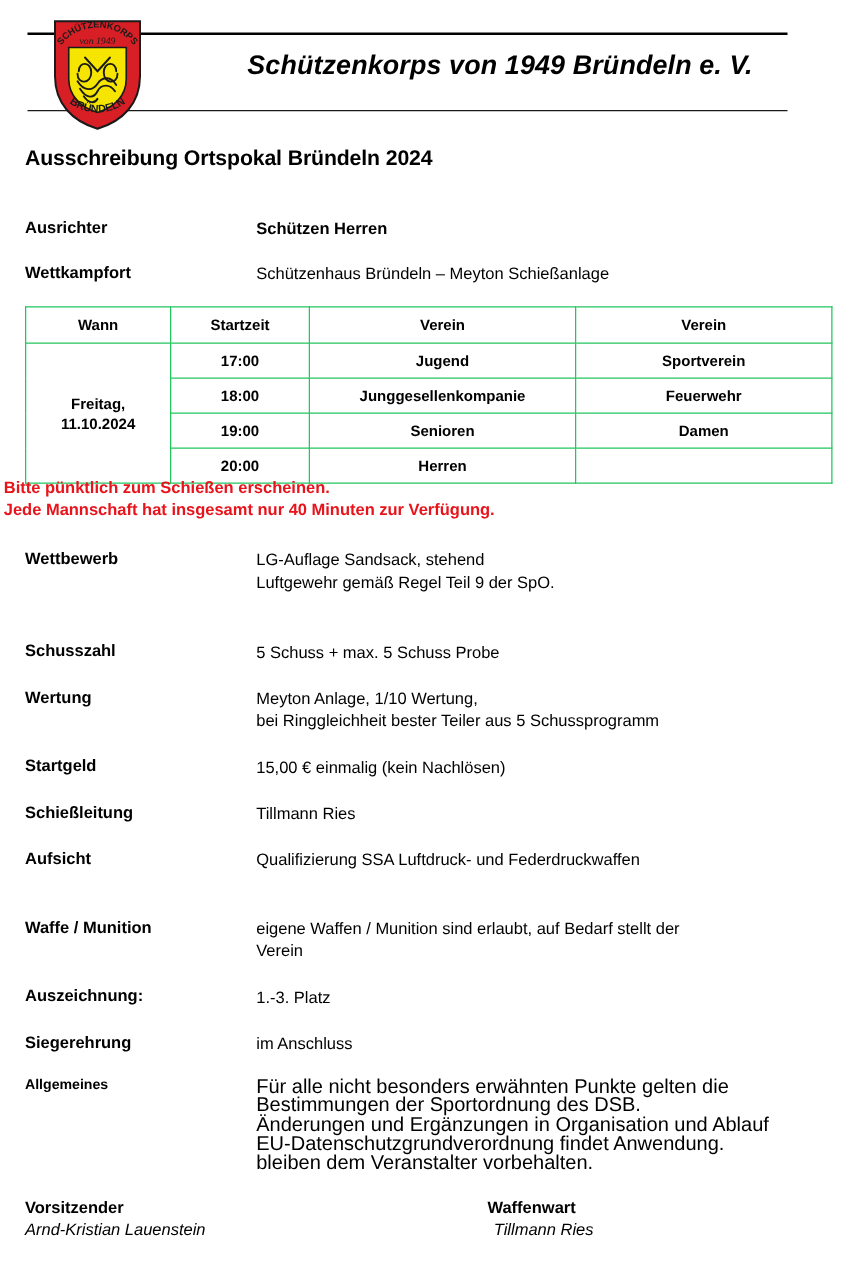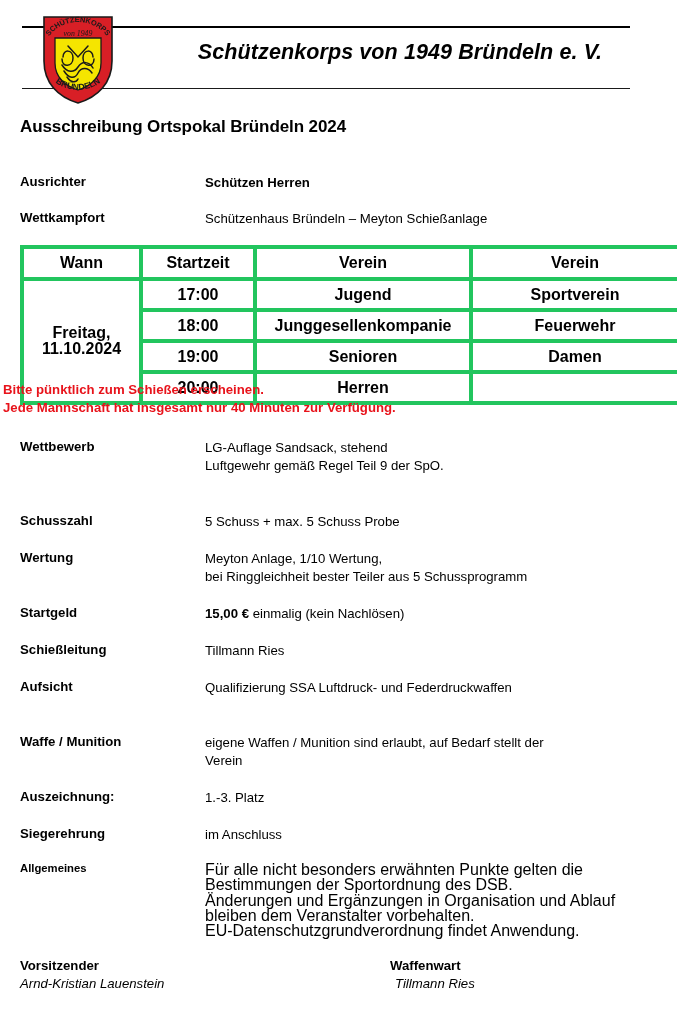--- a/index.html
+++ b/index.html
@@ -93,34 +93,34 @@
     left: 185px;
     top: 0;
     width: 450px;
     font-size: 13.2px;
     line-height: 17.5px;
   }
   .row .val.bold { font-weight: bold; }
   .row .val.small { font-size: 16px; line-height: 15.3px; }
   .row .lbl.small { font-size: 11.3px; }
   .val .line { display: block; white-space: nowrap; }
-  .val .amount { font-weight: bold; }
+  .val .amount { font-weight: normal; }
 
   
   .sched {
     position: absolute;
     left: 20px;
     top: 245px;
     width: 641px;
     border-collapse: collapse;
     table-layout: fixed;
   }
   .sched td, .sched th {
-    border: 4px solid #22c55e;
-    font-size: 16px;
+    border: 1px solid #22c55e;
+    font-size: 12px;
     font-weight: bold;
     text-align: center;
     padding: 0;
     height: 27px;
     vertical-align: middle;
   }
   .sched th { height: 28px; }
   .col-wann   { width: 115px; }
   .col-start  { width: 110px; }
   .col-ver1   { width: 212px; }
@@ -311,22 +311,22 @@
     <span class="line">im Anschluss</span>
   </div>
 </div>
 
 <div class="row" style="top:862px">
   <div class="lbl small">Allgemeines</div>
   <div class="val small">
     <span class="line">Für alle nicht besonders erwähnten Punkte gelten die</span>
     <span class="line">Bestimmungen der Sportordnung des DSB.</span>
     <span class="line">Änderungen und Ergänzungen in Organisation und Ablauf</span>
+    <span class="line">EU-Datenschutzgrundverordnung findet Anwendung.</span>
     <span class="line">bleiben dem Veranstalter vorbehalten.</span>
-    <span class="line">EU-Datenschutzgrundverordnung findet Anwendung.</span>
   </div>
 </div>
 
 <div class="signoff left">
   <span class="role">Vorsitzender</span>
   <span class="person">Arnd-Kristian Lauenstein</span>
 </div>
 
 <div class="signoff right">
   <span class="role">Waffenwart</span>

